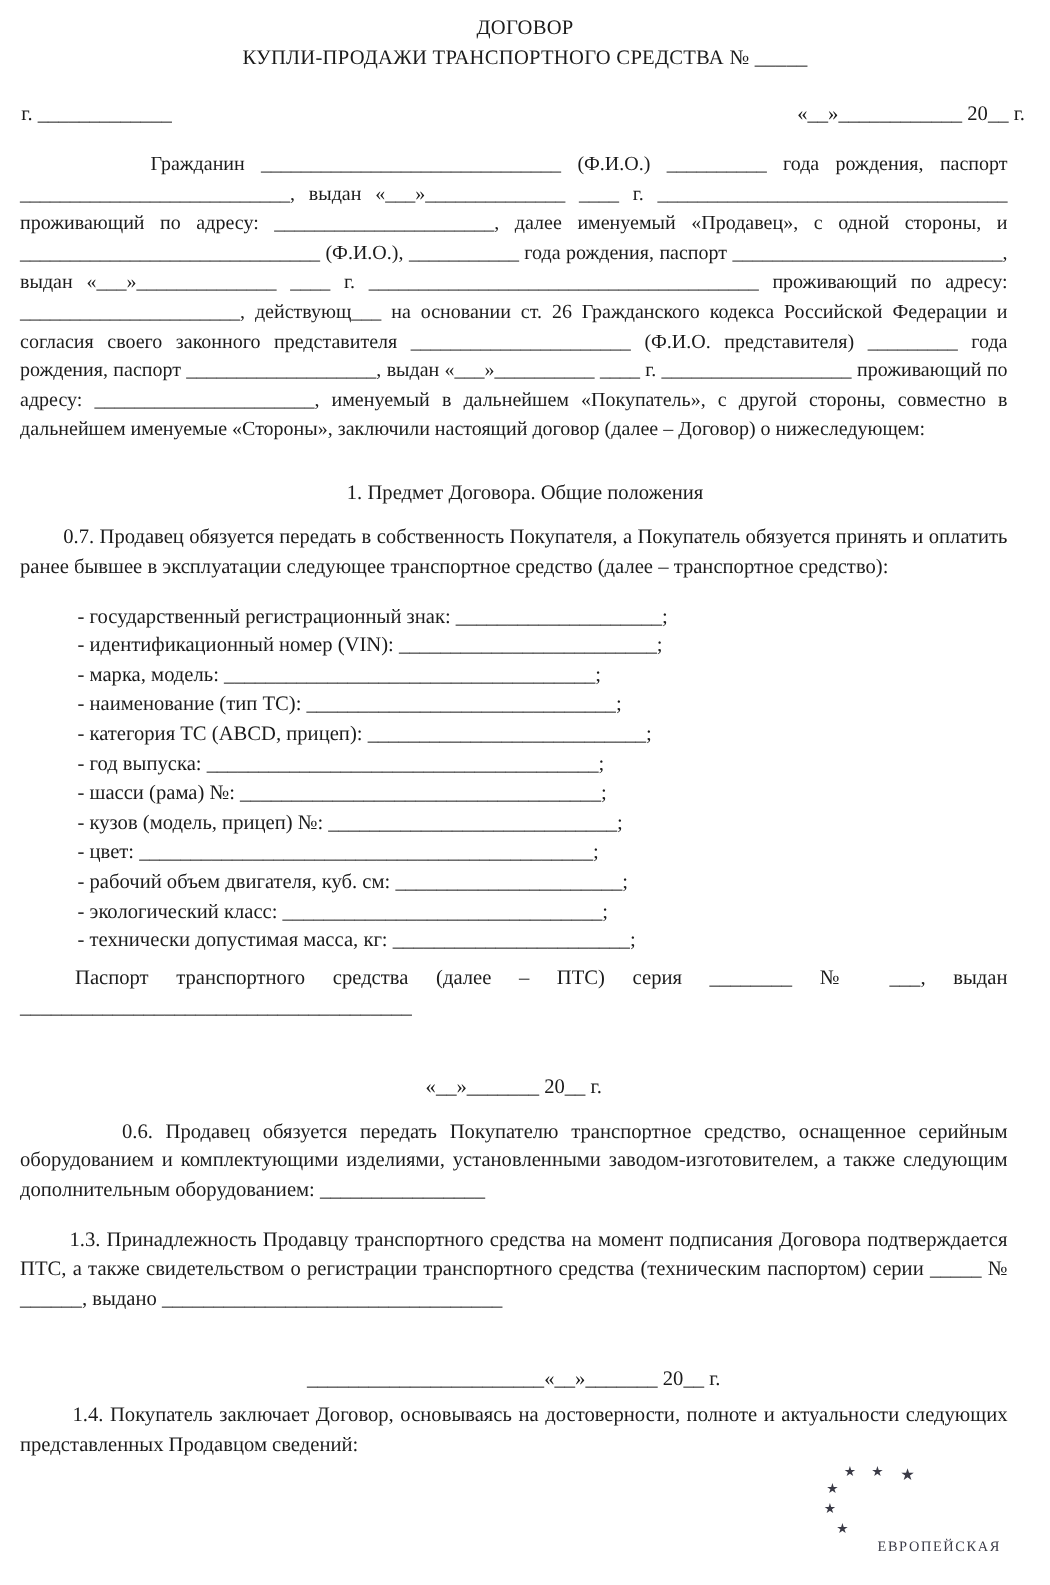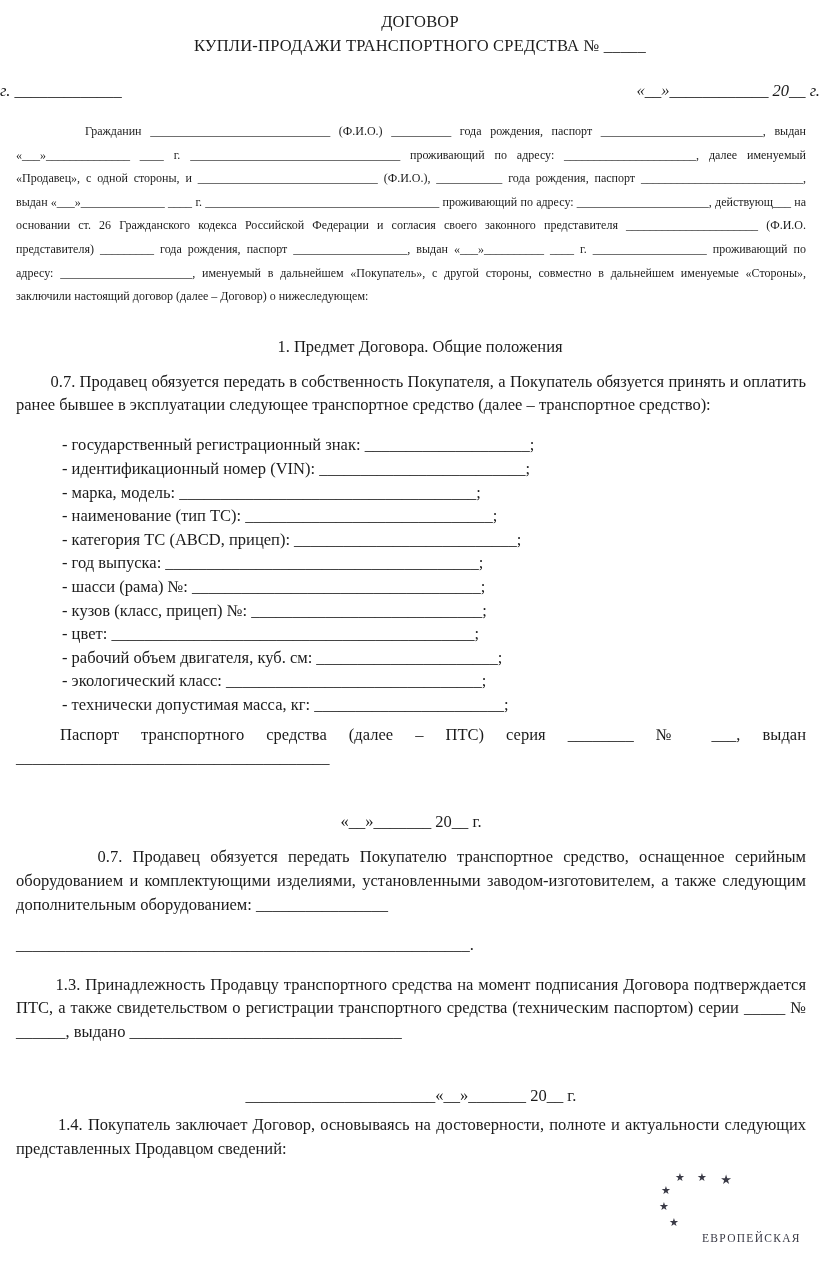--- a/index.html
+++ b/index.html
@@ -32,36 +32,35 @@
   .title-line {
     font-size: 16.5px;
     line-height: 24px;
     letter-spacing: 0.2px;
     white-space: pre;
   }
 
   
   .citydate-row {
     margin-top: 22px;
-    padding: 0 20px 0 0;
+    padding: 0 20px 0 17px;
     display: flex;
     justify-content: space-between;
     align-items: baseline;
     font-size: 16.5px;
     line-height: 22px;
-    font-style: italic;
   }
   .citydate-left { white-space: pre; }
   .citydate-right { white-space: pre; }
 
   
   .body-block {
     margin-top: 18px;
     padding: 0 34px 0 16px;
-    font-size: 12px;
+    font-size: 16px;
     line-height: 23.6px;
   }
   .para {
     text-align: justify;
     text-justify: inter-word;
     white-space: pre-wrap;
     margin: 0;
     hyphens: none;
   }
 
@@ -165,32 +164,31 @@
   <p class="clause noindent">        0.7. Продавец обязуется передать в собственность Покупателя, а Покупатель обязуется принять и оплатить ранее бывшее в эксплуатации следующее транспортное средство (далее – транспортное средство):</p>
 
   <ul class="attr-list">
     <li class="attr-item">- государственный регистрационный знак: ____________________;</li>
     <li class="attr-item">- идентификационный номер (VIN): _________________________;</li>
     <li class="attr-item">- марка, модель: ____________________________________;</li>
     <li class="attr-item">- наименование (тип ТС): ______________________________;</li>
     <li class="attr-item">- категория ТС (ABCD, прицеп): ___________________________;</li>
     <li class="attr-item">- год выпуска: ______________________________________;</li>
     <li class="attr-item">- шасси (рама) №: ___________________________________;</li>
-    <li class="attr-item">- кузов (класс, прицеп) №: ____________________________;</li>
+    <li class="attr-item">- кузов (модель, прицеп) №: ____________________________;</li>
     <li class="attr-item">- цвет: ____________________________________________;</li>
     <li class="attr-item">- рабочий объем двигателя, куб. см: ______________________;</li>
     <li class="attr-item">- экологический класс: _______________________________;</li>
     <li class="attr-item">- технически допустимая масса, кг: _______________________;</li>
   </ul>
 
   <p class="clause tight noindent" style="text-indent:44px;">Паспорт транспортного средства (далее – ПТС) серия ________ № ___, выдан ______________________________________</p>
   <div class="center-sub">«__»_______ 20__ г.</div>
 
-  <p class="clause noindent">        0.7. Продавец обязуется передать Покупателю транспортное средство, оснащенное серийным оборудованием и комплектующими изделиями, установленными заводом-изготовителем, а также следующим дополнительным оборудованием: ________________</p>
-  <p class="clause noindent tight">_______________________________________________________.</p>
+  <p class="clause noindent">        0.6. Продавец обязуется передать Покупателю транспортное средство, оснащенное серийным оборудованием и комплектующими изделиями, установленными заводом-изготовителем, а также следующим дополнительным оборудованием: ________________</p>
 
   <p class="clause noindent">        1.3. Принадлежность Продавцу транспортного средства на момент подписания Договора подтверждается ПТС, а также свидетельством о регистрации транспортного средства (техническим паспортом) серии _____ № ______, выдано _________________________________</p>
   <div class="center-sub"><span>_______________________</span><span>«__»_______ 20__ г.</span></div>
 
   <p class="clause noindent tight">        1.4. Покупатель заключает Договор, основываясь на достоверности, полноте и актуальности следующих представленных Продавцом сведений:</p>
 
   <div class="logo">
     <svg class="logo-stars" viewBox="0 0 168 92" aria-hidden="true">
       <g fill="#3a3a46">
         <text x="76" y="12" font-size="13" font-family="'Liberation Serif', serif" text-anchor="middle">★</text>

